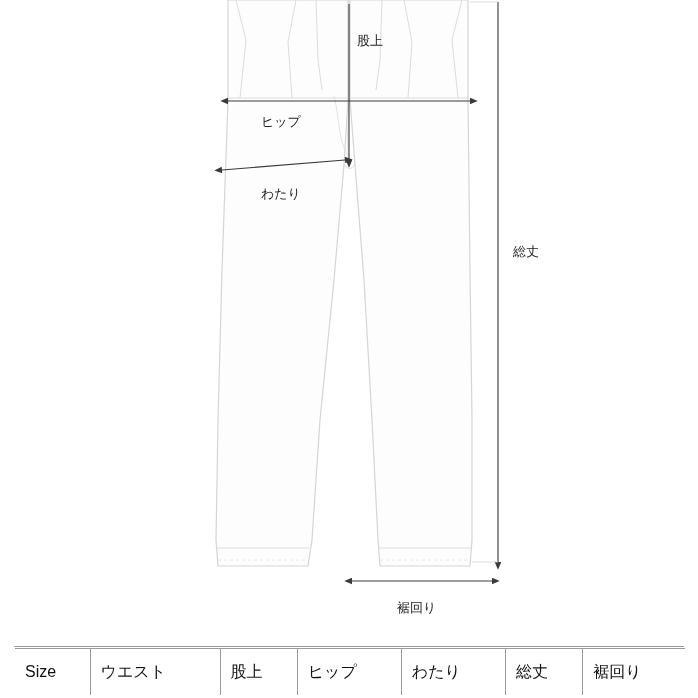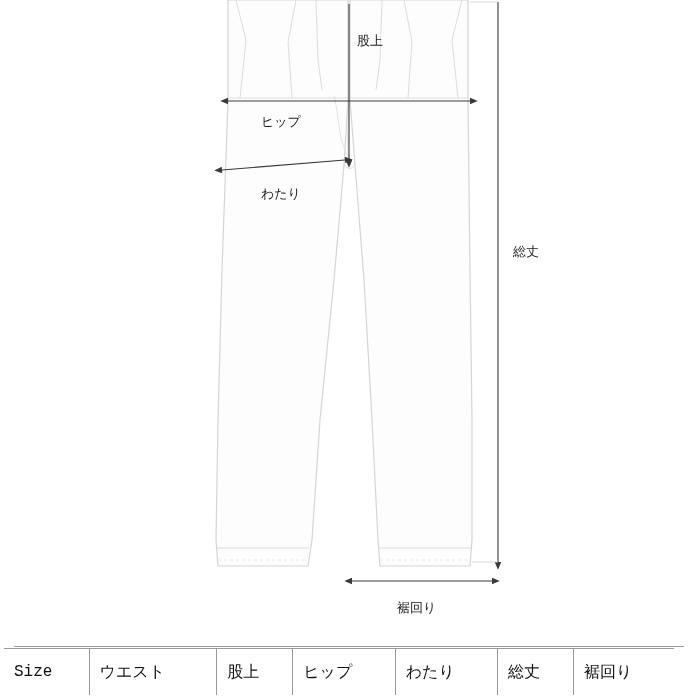--- a/index.html
+++ b/index.html
@@ -32,25 +32,25 @@
   .label {
     position: absolute;
     font-family: "DejaVu Sans", sans-serif;
     font-size: 13px;
     color: #1c1c1c;
     white-space: nowrap;
     line-height: 1;
   }
   .size-table {
     position: absolute;
-    left: 4px;
+    left: 15px;
     top: 648px;
     width: 670px;
     border-collapse: collapse;
-    font-family: Liberation Mono, monospace;
+    font-family: Liberation Sans, sans-serif;
     font-size: 16px;
     color: #111111;
   }
   .size-table th, .size-table td {
     border: 1px solid #9a9a9a;
     border-bottom: none;
     padding: 8px 6px 8px 10px;
     text-align: left;
     font-weight: normal;
     height: 30px;

